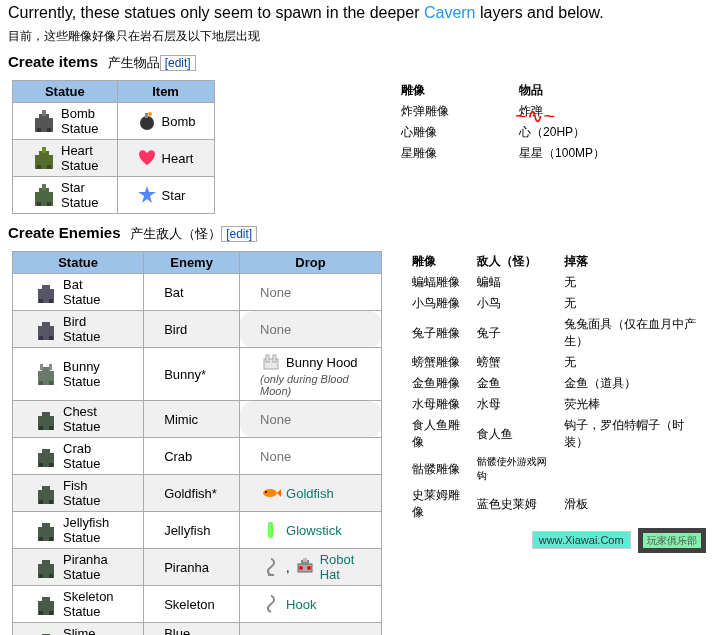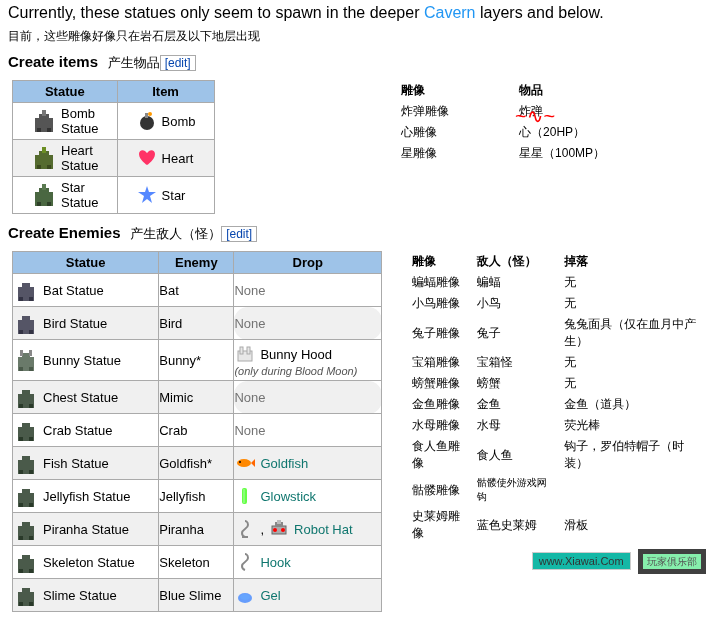--- a/index.html
+++ b/index.html
@@ -70,21 +70,21 @@
     }
     .enemies-table th {
       background: #9ec3e8;
       border: 1px solid #aaa;
       padding: 3px 8px;
       text-align: center;
       font-weight: bold;
     }
     .enemies-table td {
       border: 1px solid #aaa;
-      padding: 3px 0;
+      padding: 3px 20px;
       text-align: left;
       vertical-align: middle;
       margin-top: 20px;
     }
     .enemies-table tr:nth-child(even) td { background: #f0f0f0; }
     .enemies-table tr:nth-child(odd) td { background: #fff; }
     .icon-cell { display: flex; align-items: center; gap: 4px; }
     
     .pixel-icon {
       width: 26px;
@@ -517,25 +517,20 @@
           <td>小鸟雕像</td>
           <td>小鸟</td>
           <td>无</td>
         </tr>
         <tr>
           <td>兔子雕像</td>
           <td>兔子</td>
           <td>兔兔面具（仅在血月中产生）</td>
         </tr>
         <tr>
-          <td>宝箱雕像</td>
-          <td>宝箱怪</td>
-          <td>无</td>
-        </tr>
-        <tr>
           <td>螃蟹雕像</td>
           <td>螃蟹</td>
           <td>无</td>
         </tr>
         <tr>
           <td>金鱼雕像</td>
           <td>金鱼</td>
           <td>金鱼（道具）</td>
         </tr>
         <tr>
@@ -555,18 +550,18 @@
         </tr>
         <tr>
           <td>史莱姆雕像</td>
           <td>蓝色史莱姆</td>
           <td>滑板</td>
         </tr>
       </tbody>
         </table>
 
       <div style="position:relative; margin-top:10px; text-align:right;">
-        <span style="background:#14b8a6; border:1px solid #ccc; padding:2px 6px; font-size:11px; color:#333;">www.Xiawai.Com</span>
+        <span style="background:#5eead4; border:1px solid #ccc; padding:2px 6px; font-size:11px; color:#333;">www.Xiawai.Com</span>
         <span style="background:#86efac; border:5px solid #404040; padding:2px 4px; font-size:10px; color:#555; margin-left:4px;">玩家俱乐部</span>
       </div>
     </div>
   </div>
 </div>
 
 </body></html>

